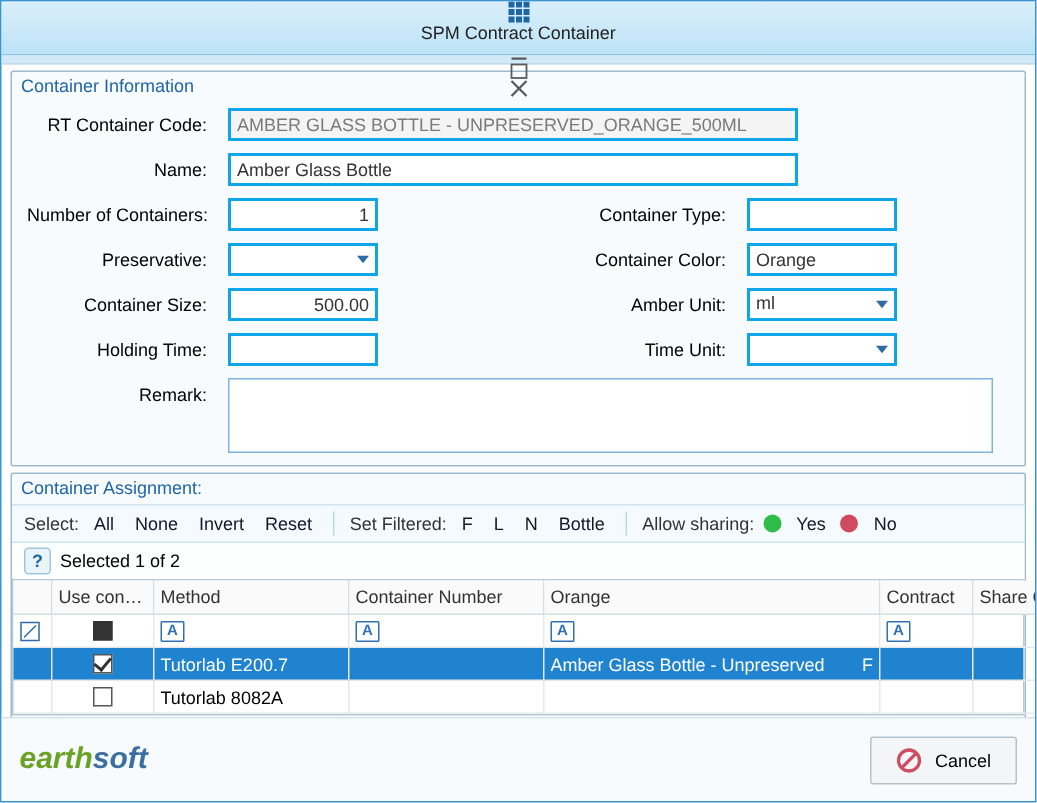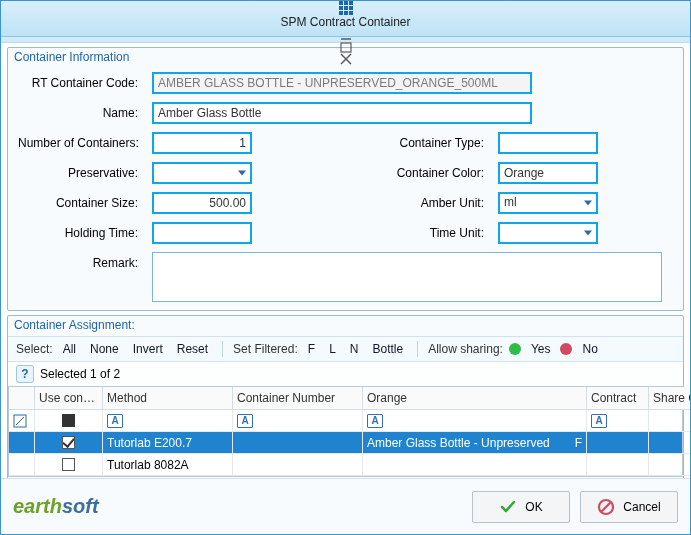--- a/index.html
+++ b/index.html
@@ -273,24 +273,18 @@
 </div>
 
 <div class="footer">
   <div class="logo">
     <span class="earth">earth</span>
       <span class="soft">soft</span>
   </div>
   <div class="spacer-flex"></div>
   <div class="btn">
     <svg width="18" height="18" viewBox="0 0 18 18">
-        <path d="M3 9 L7 13 L15 4" fill="none" stroke="#3aa63a" stroke-width="2.5" stroke-linecap="round" stroke-linejoin="round"></path>
-      </svg>
-    <span>OK</span>
-  </div>
-  <div class="btn">
-    <svg width="18" height="18" viewBox="0 0 18 18">
         <circle cx="9" cy="9" r="7" fill="none" stroke="#cf4d63" stroke-width="2.2"></circle>
         <line x1="4.5" y1="13.5" x2="13.5" y2="4.5" stroke="#cf4d63" stroke-width="2.2"></line>
       </svg>
     <span>Cancel</span>
   </div>
 </div>
 
 </body></html>

